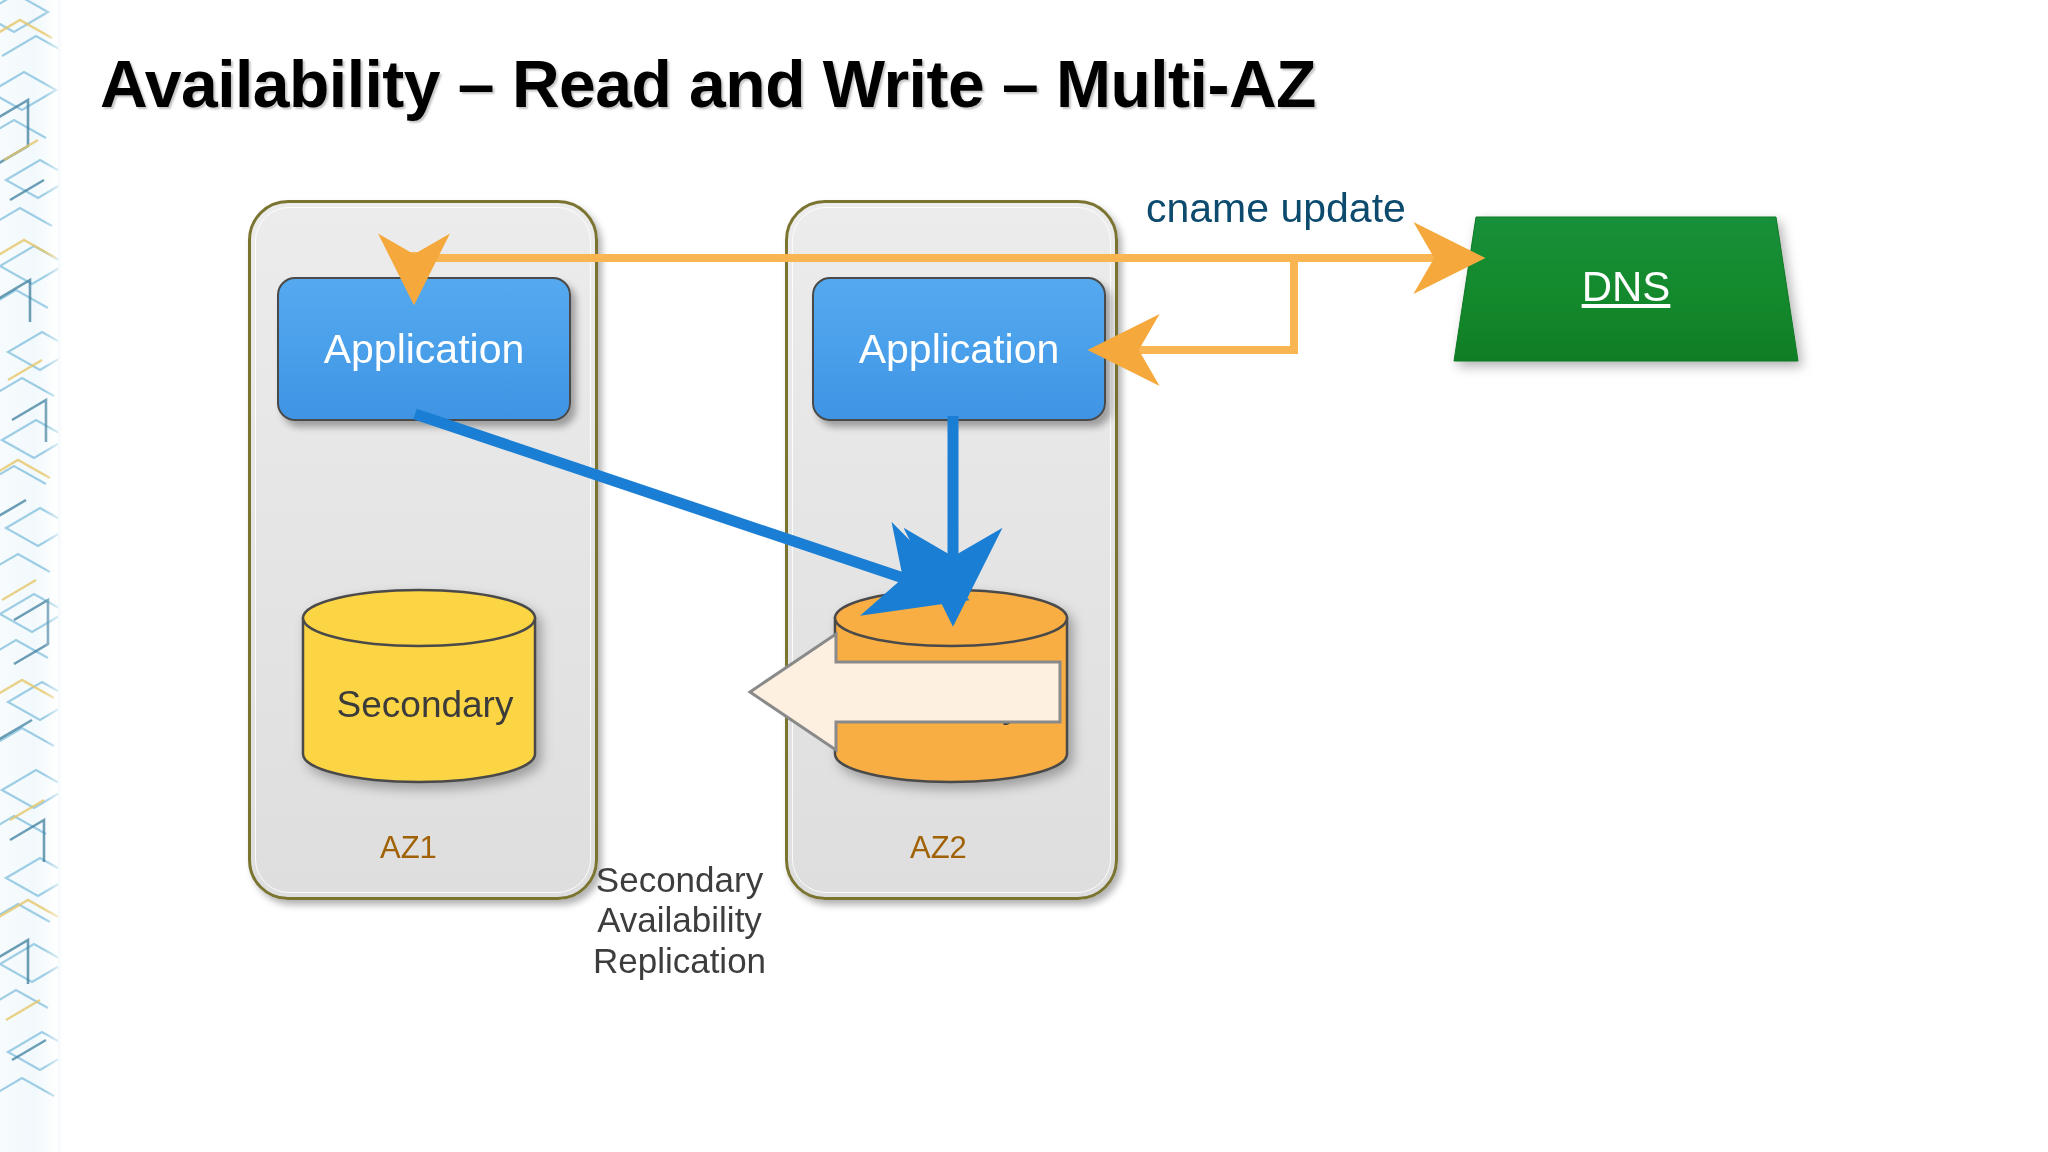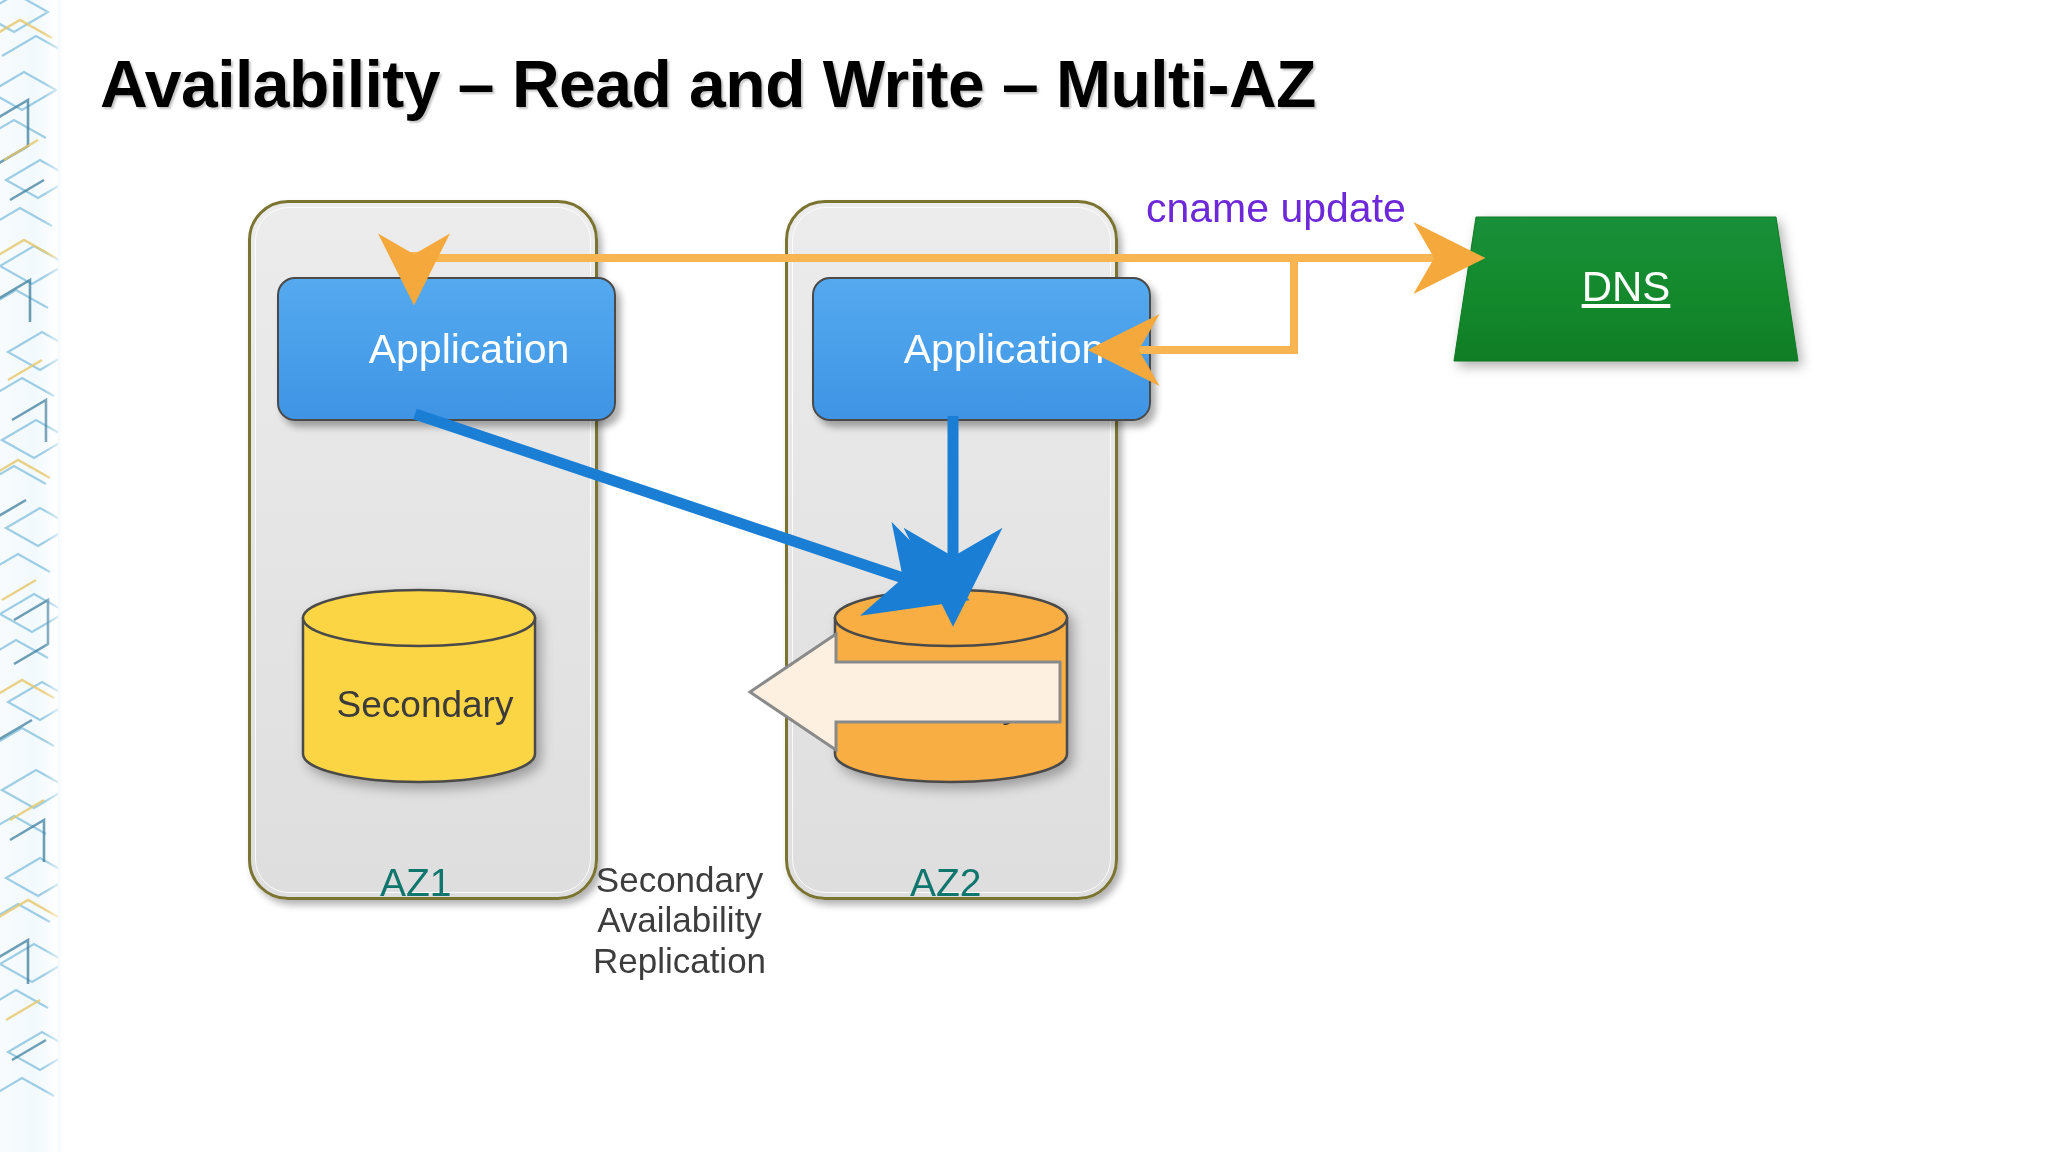--- a/index.html
+++ b/index.html
@@ -76,43 +76,41 @@
     inset: 4px;
     border-radius: 34px;
     border: 1px solid rgba(255,255,255,0.85);
     pointer-events: none;
   }
   #az1-container { left: 248px; top: 200px; width: 344px; height: 694px; }
   #az2-container { left: 785px; top: 200px; width: 327px; height: 694px; }
 
   .az-label {
     position: absolute;
-    font-size: 39px;
-    color: #0f766e;
+    font-size: 31px;
+    color: #a16207;
     white-space: nowrap;
-    margin-top: 31px;
   }
   #az1-label { left: 380px; top: 830px; }
   #az2-label { left: 910px; top: 830px; }
 
   
   .app-box {
     position: absolute;
     width: 290px;
     height: 140px;
     border-radius: 18px;
     border: 2px solid #4a4a4a;
     background: linear-gradient(180deg,#54a9ef 0%, #4aa0ea 48%, #3f94e4 100%);
     box-shadow: 5px 6px 7px rgba(0,0,0,0.32);
     display: flex;
     align-items: center;
     justify-content: center;
     color: #ffffff;
     font-size: 41px;
-    padding-left: 45px;
   }
   #app-az1 { left: 277px; top: 277px; }
   #app-az2 { left: 812px; top: 277px; }
 
   
   .cyl {
     position: absolute;
     width: 248px;
     height: 196px;
     filter: drop-shadow(5px 6px 6px rgba(0,0,0,0.30));
@@ -157,21 +155,21 @@
     height: 1152px;
     pointer-events: none;
   }
 
   
   #cname-label {
     position: absolute;
     left: 1146px;
     top: 185px;
     font-size: 41px;
-    color: #6d28d9;
+    color: #0c4a6e;
     white-space: nowrap;
   }
   #replication-label {
     position: absolute;
     left: 572px;
     top: 860px;
     width: 215px;
     text-align: center;
     font-size: 35px;
     line-height: 1.15;

